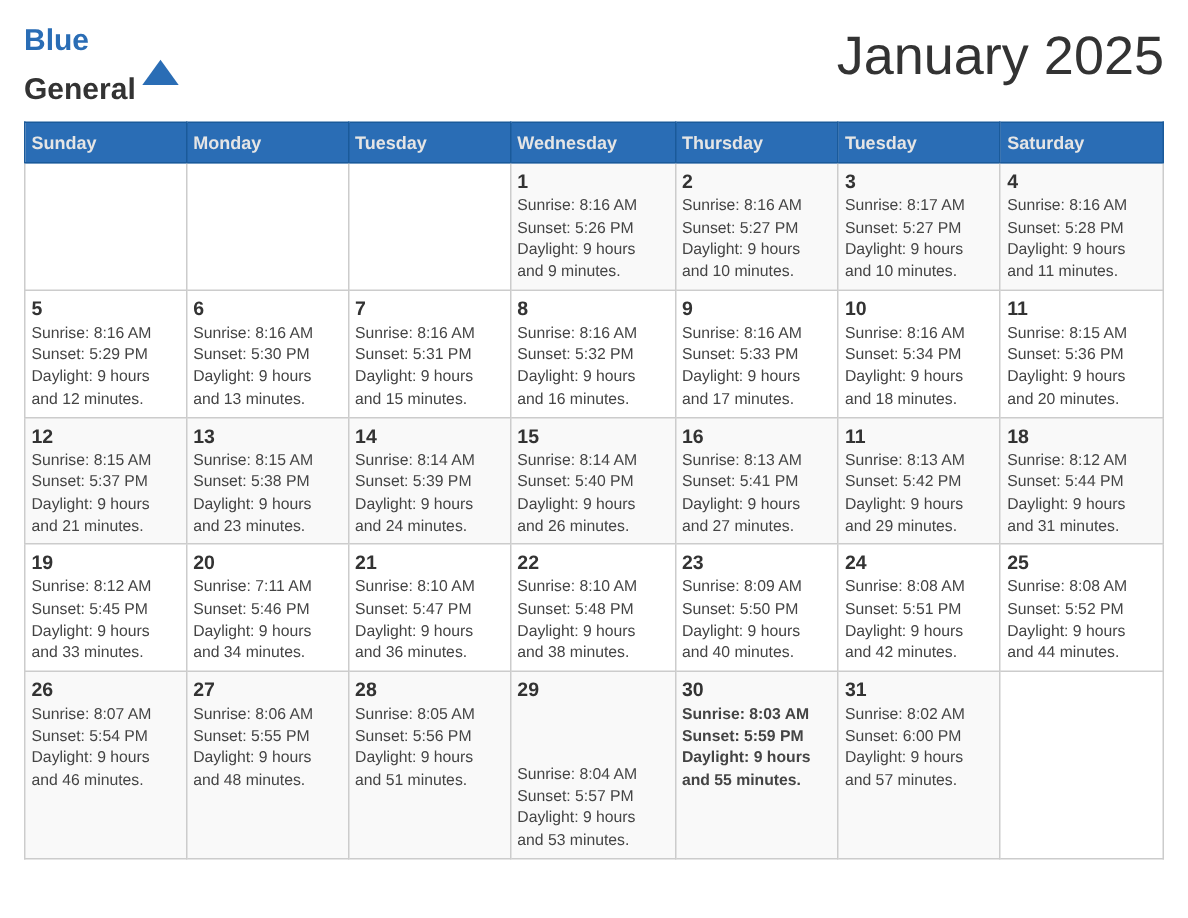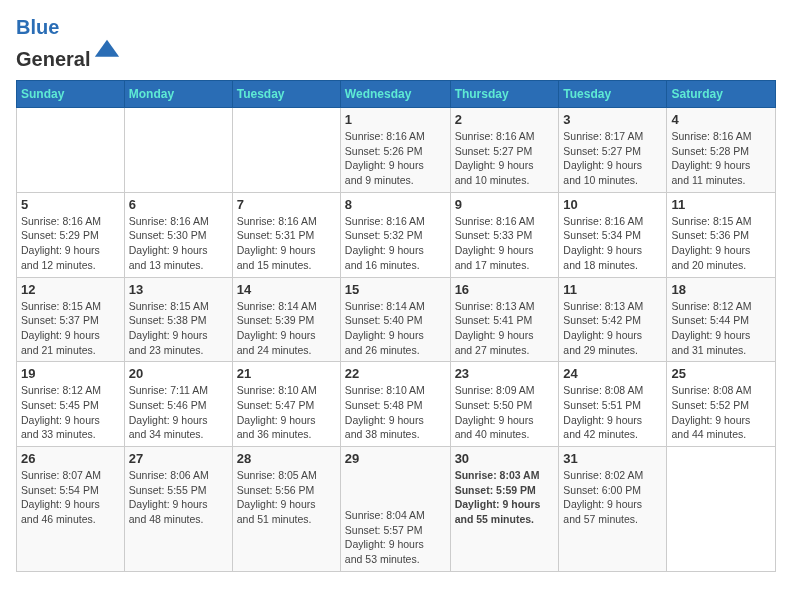--- a/index.html
+++ b/index.html
@@ -42,21 +42,21 @@
       font-size: 15px;
       color: #555;
     }
     table {
       width: 100%;
       border-collapse: collapse;
       font-size: 11px;
     }
     thead tr th {
       background: #2a6db5;
-      color: #5eead4;
+      color: #e5e5e5;
       padding: 6px 4px;
       text-align: left;
       font-size: 12px;
       font-weight: bold;
       border: 1px solid #1a5a9a;
     }
     tbody tr td {
       border: 1px solid #ccc;
       vertical-align: top;
       padding: 4px;
@@ -91,20 +91,21 @@
         <span class="logo-blue">Blue</span>
       </div>
       <div class="logo-text">
         <span class="logo-general">General</span><svg class="logo-icon" viewBox="0 0 30 30">
             <polygon points="15,2 28,20 2,20" fill="#2a6db5"></polygon>
           </svg>
       </div>
     </div>
   </div>
   <div class="title-section">
+    <div class="month-title">January 2025</div>
   </div>
 </div>
 
 <table>
   <thead>
     <tr id="weekday-header">
     <th>Sunday</th>
         <th>Monday</th>
         <th>Tuesday</th>
         <th>Wednesday</th>

